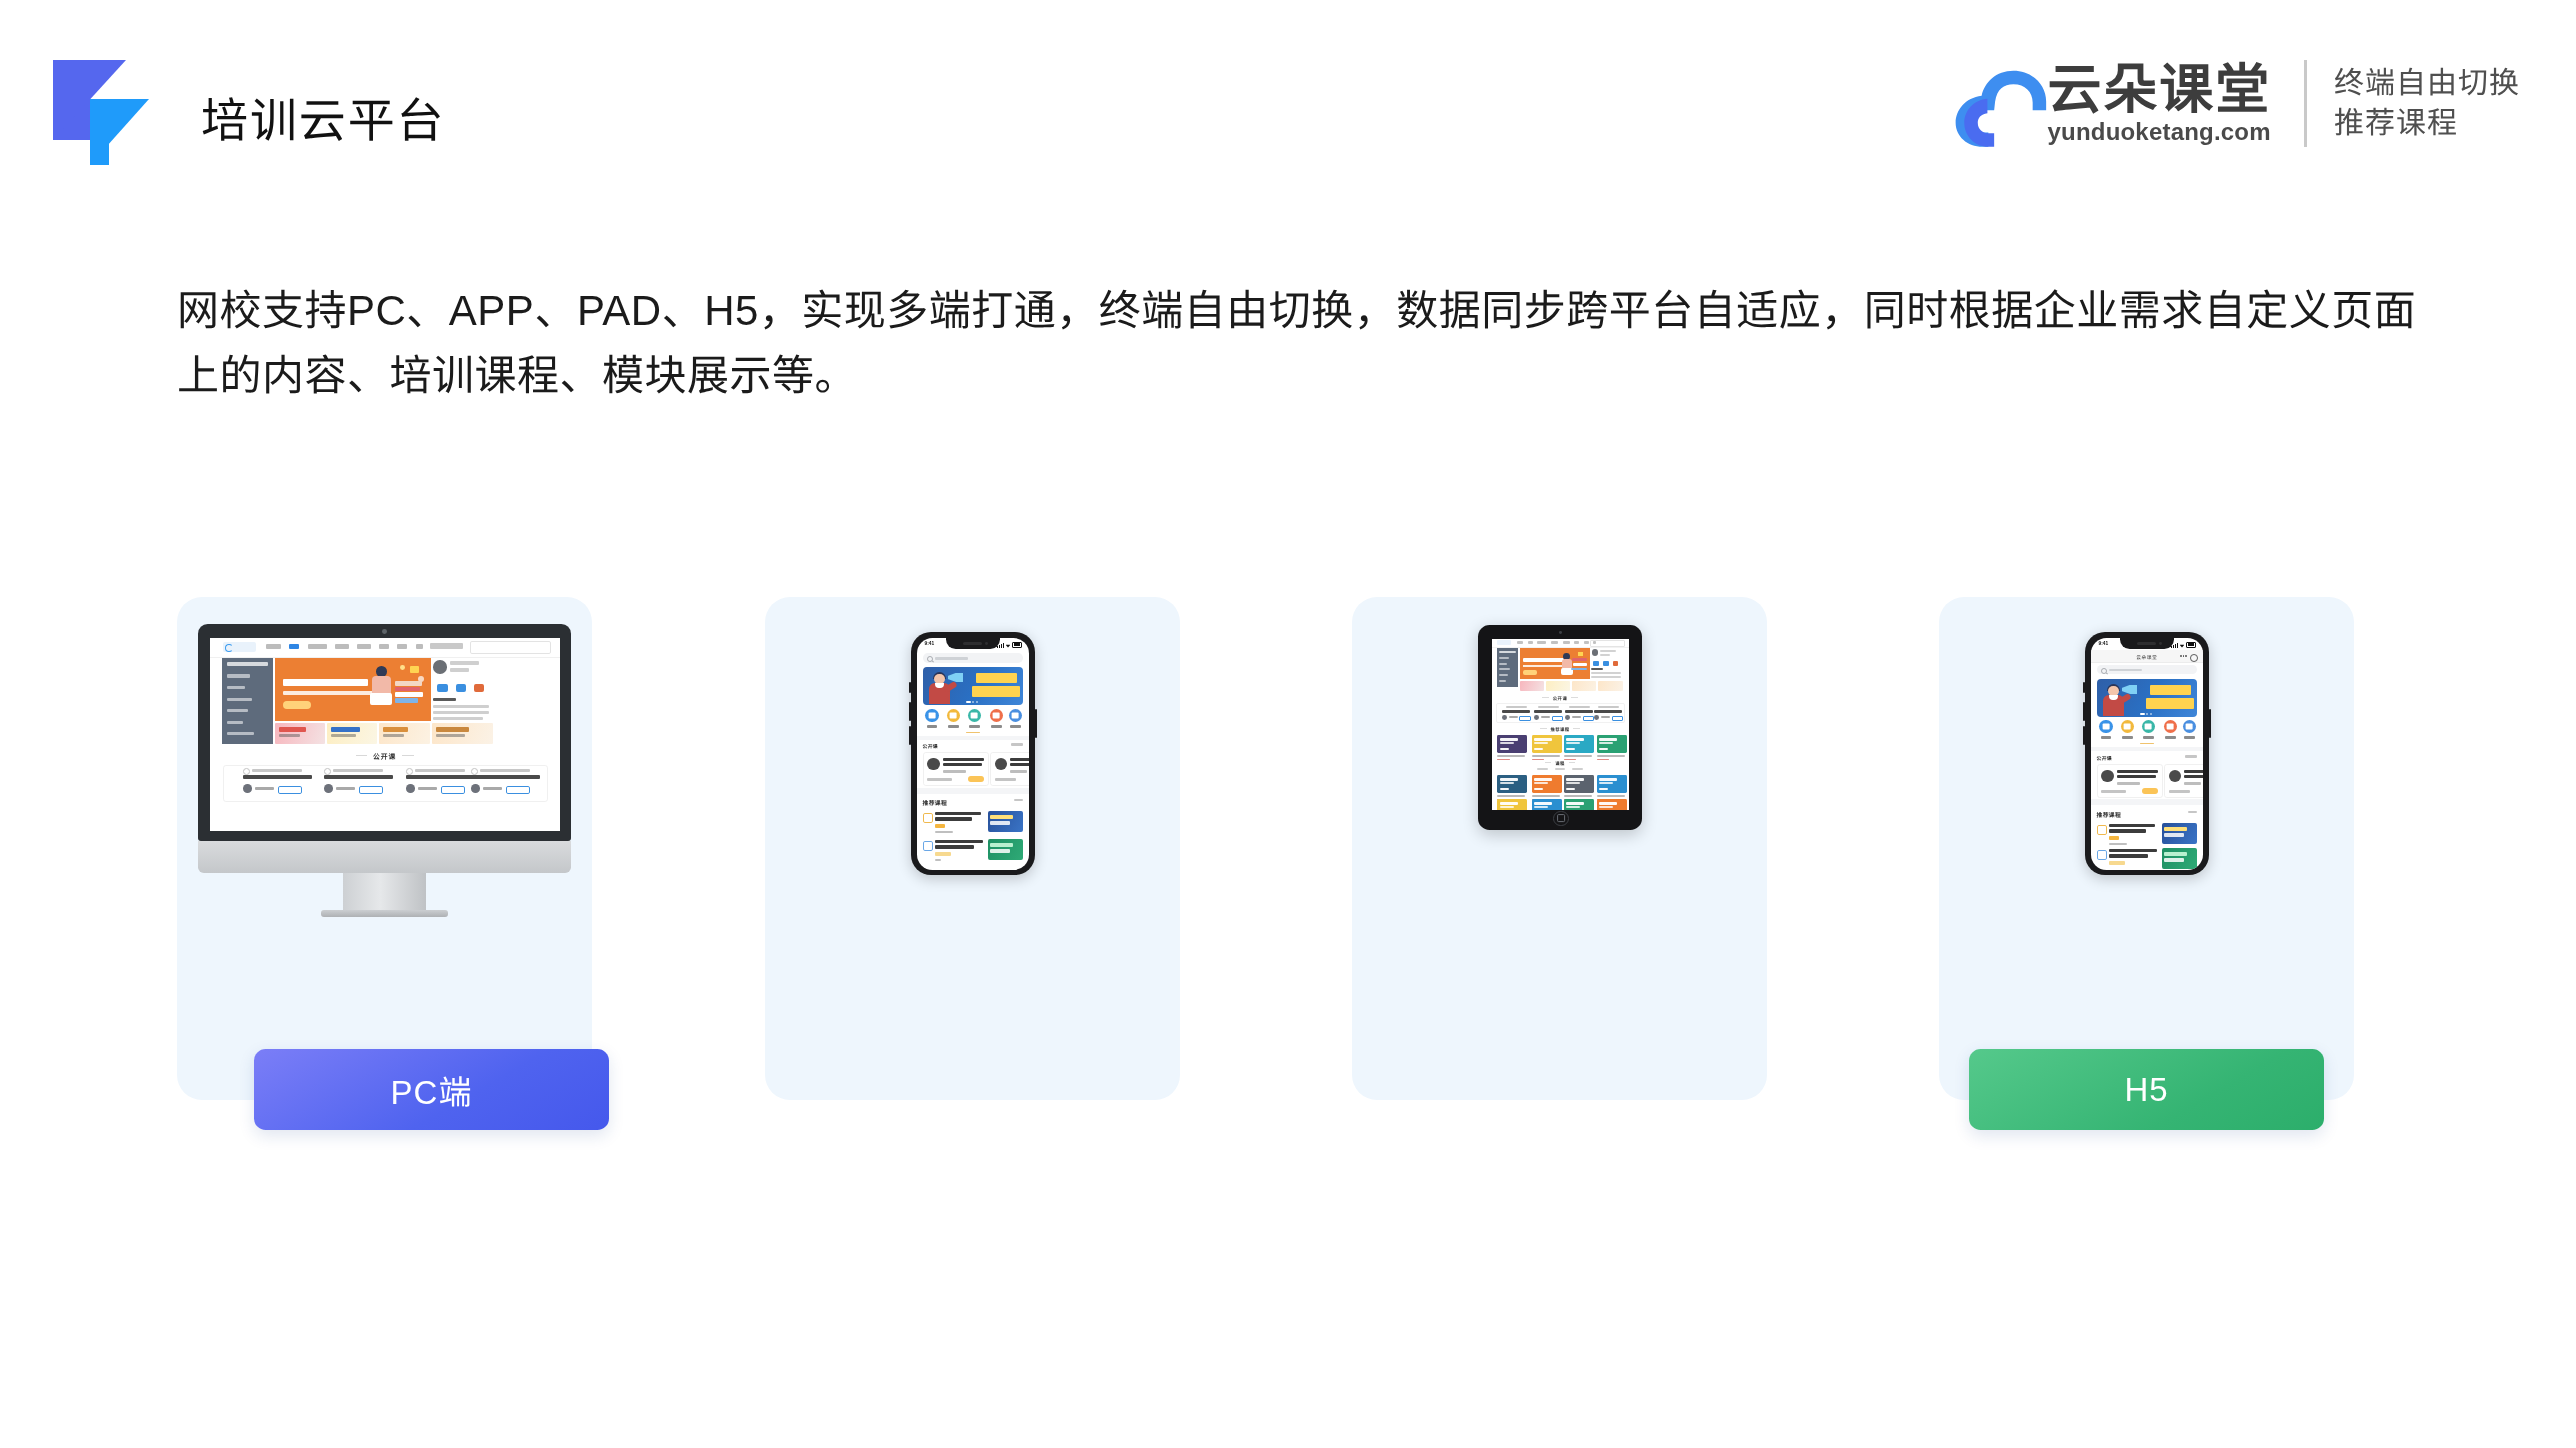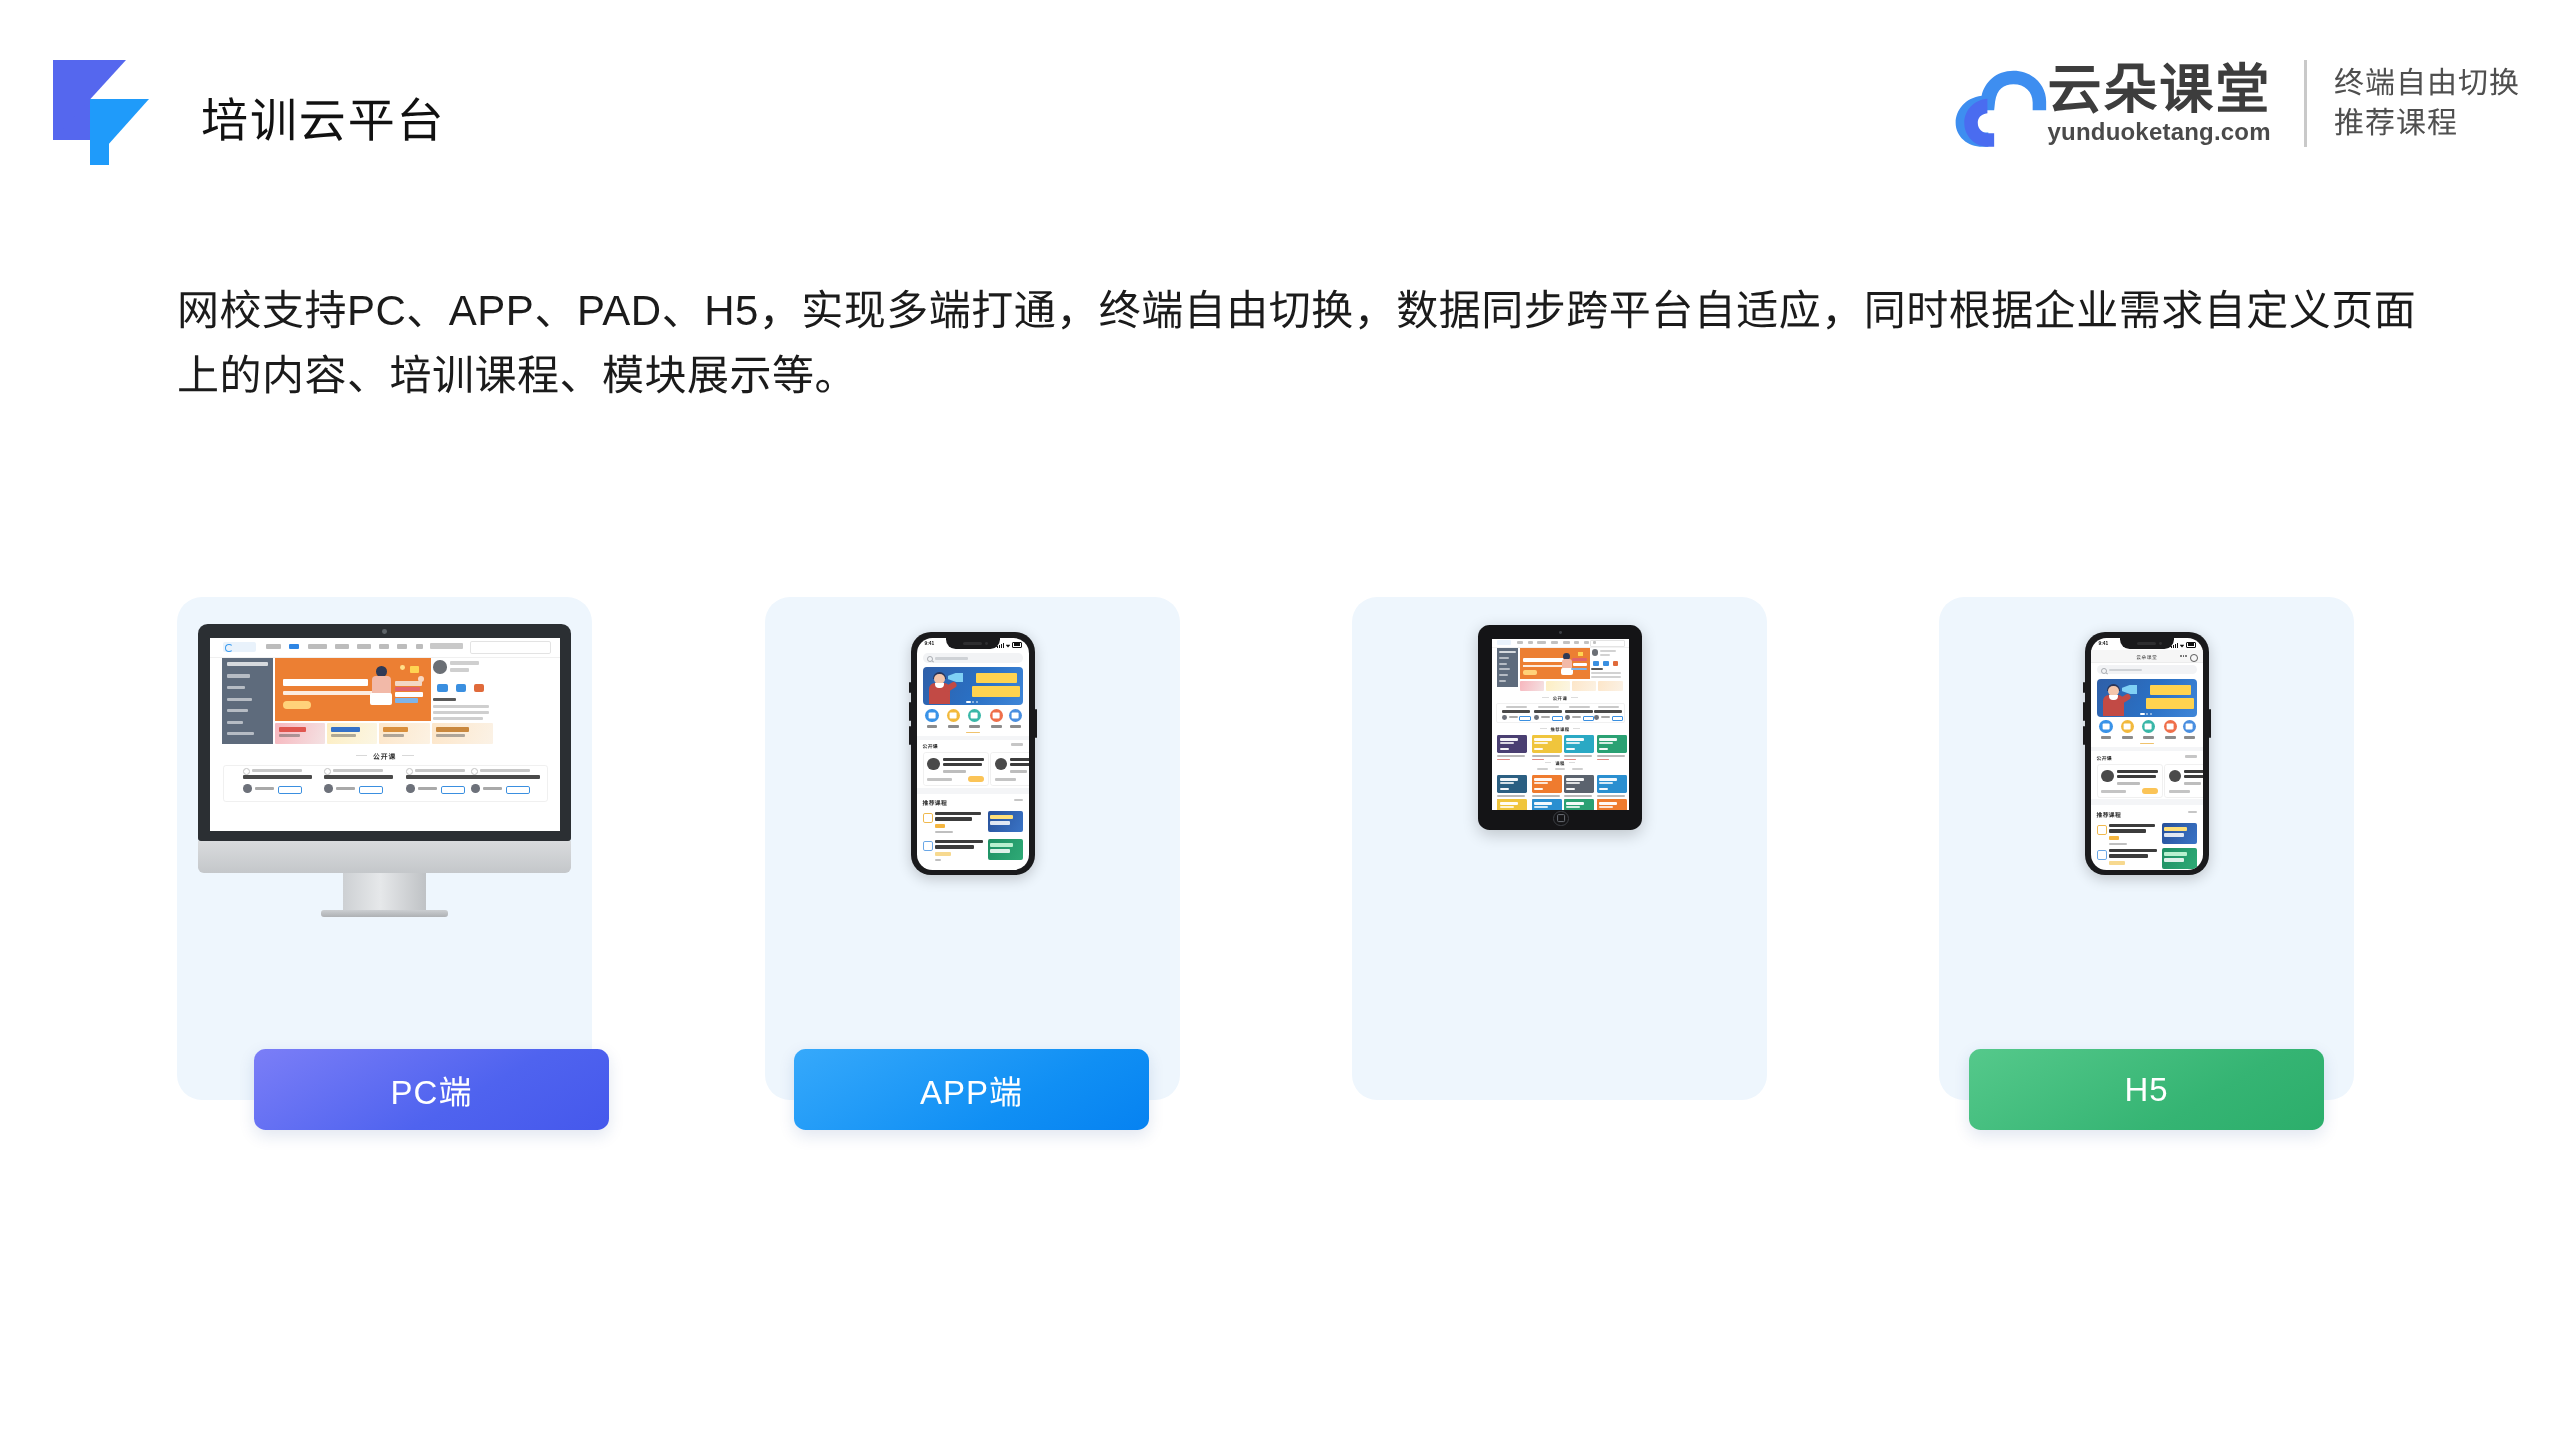--- a/index.html
+++ b/index.html
@@ -891,16 +891,15 @@
           <div class="th" style="background:linear-gradient(120deg,#1d8f63,#2faa76)">
               <div class="tl" style="background:#b9f0cf"></div>
               <div class="tl2"></div>
             </div>
         </div>
       </div>
     </div>
   </div>
 
   <div class="cta b0">PC端</div>
-  <div class="cta b1">APP端</div>
   <div class="cta b3">H5</div>
 </div>
 
 
 </body></html>

